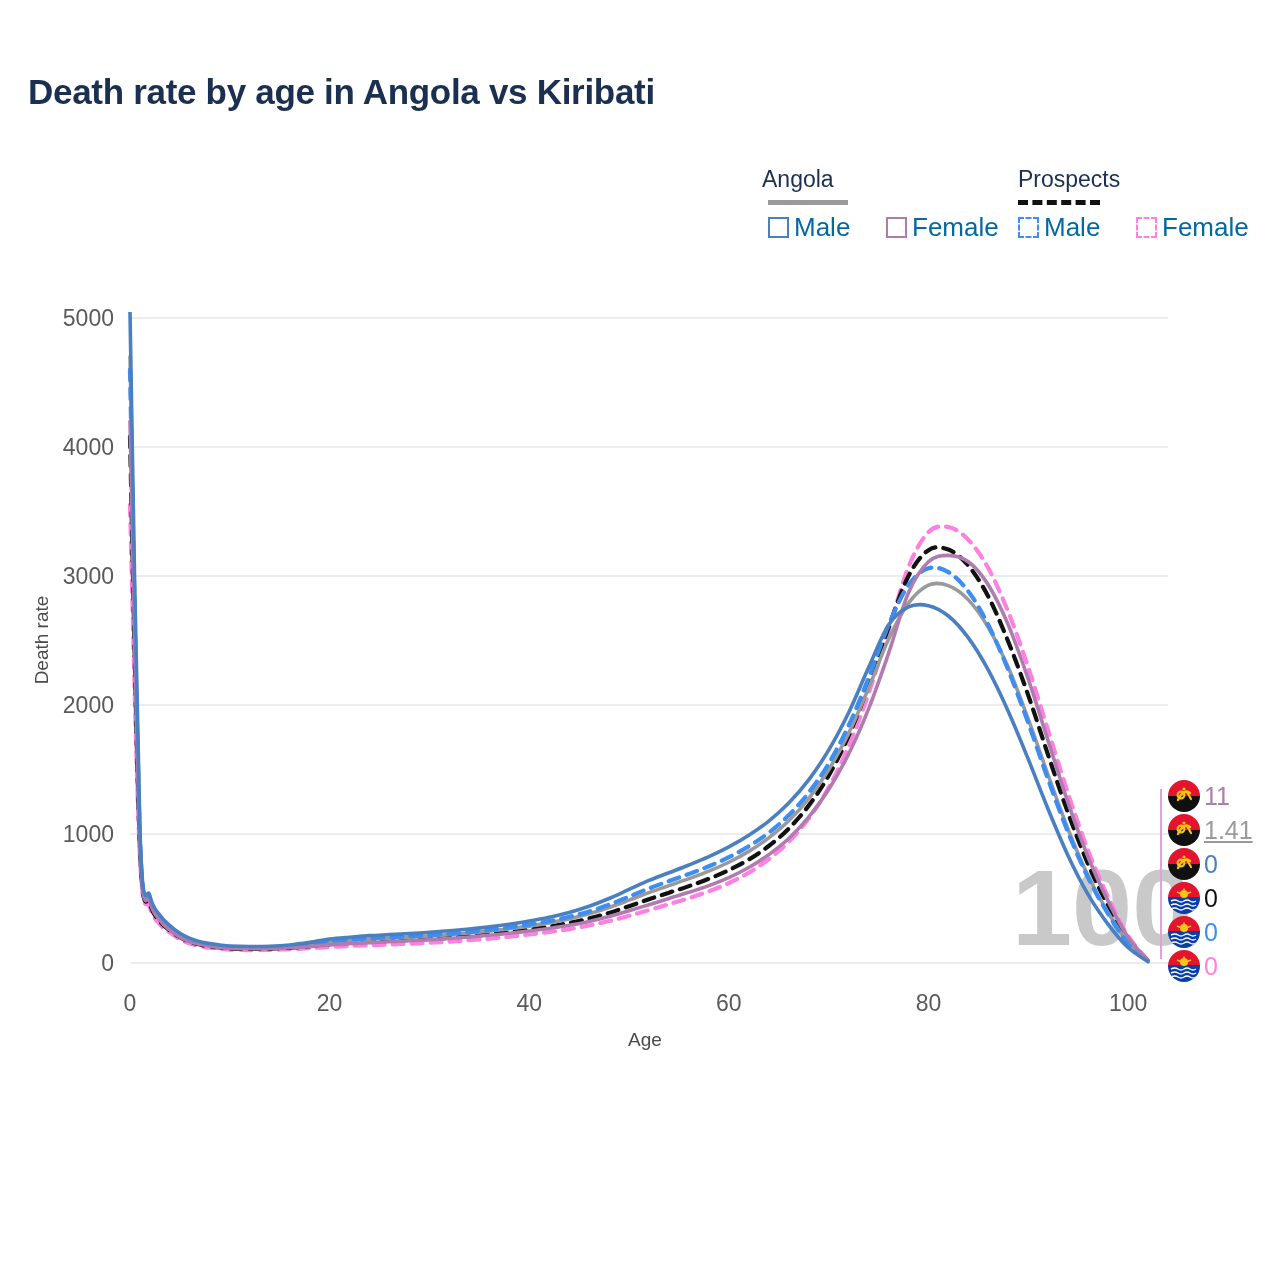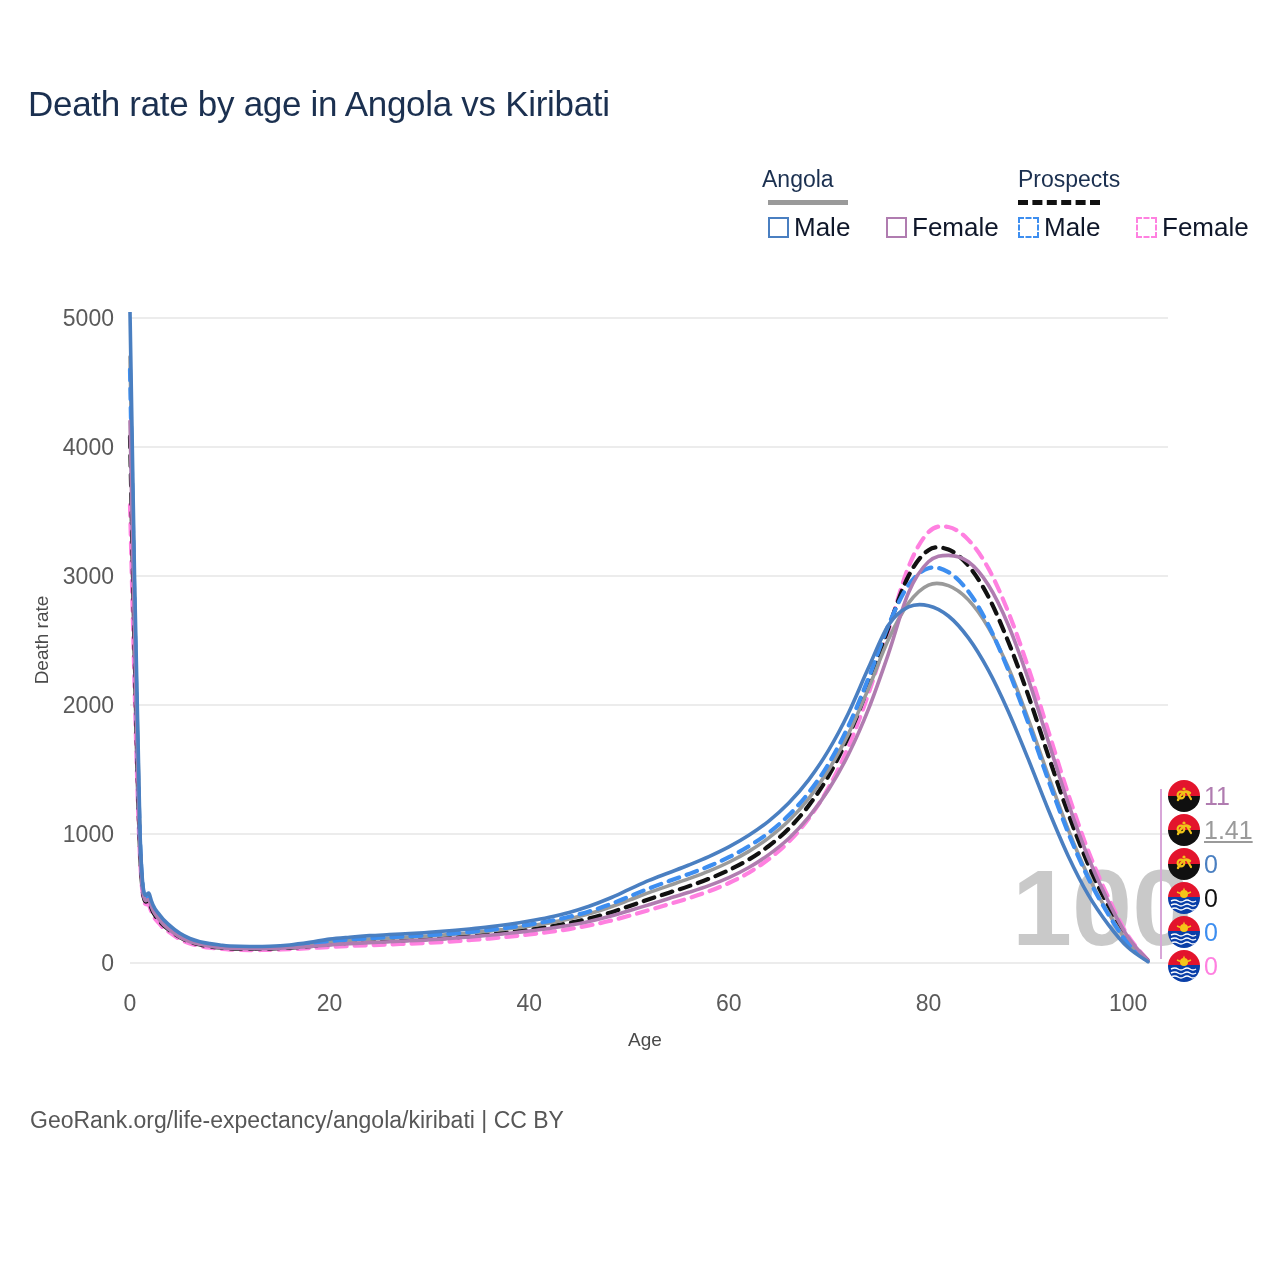--- a/index.html
+++ b/index.html
@@ -10,23 +10,23 @@
     width: 1280px; height: 1280px;
     font-family: "Liberation Sans", sans-serif;
     position: relative;
     overflow: hidden;
     color: #1f2f4d;
   }
 
   
   #chart-title {
     position: absolute;
-    left: 28px; top: 84px;
+    left: 28px; top: 72px;
     font-size: 35px;
-    font-weight: normal;
+    font-weight: bold;
     letter-spacing: -0.3px;
     color: #1b3050;
     white-space: nowrap;
   }
 
   
   #legend {
     position: absolute;
     left: 760px; top: 160px;
     width: 500px; height: 90px;
@@ -54,21 +54,21 @@
   }
   .legend-swatch {
     width: 21px; height: 21px;
     box-sizing: border-box;
     background: transparent;
   }
   .sw-solid { border: 2.5px solid currentColor; }
   .sw-dashed { border: 2.5px dashed currentColor; }
   .legend-label {
     font-size: 26px;
-    color: #0f172a;
+    color: #0369a1;
   }
 
   
   #plot-wrap {
     position: absolute;
     left: 0; top: 0;
     width: 1280px; height: 1280px;
     pointer-events: none;
   }
   #plot-svg { display: block; }
@@ -328,14 +328,13 @@
         <path d="M3 27 q4 -2 7 0 q3 2 6 0 q3 -2 6 0 q3 2 6 0" stroke="#ffffff" stroke-width="1.5" fill="none"></path>
       </svg>
     </span>
     <span class="end-value" style="color:#ff80e0;">0</span>
   </div>
 
   <div class="connector" style="left:0px; top:14px; height:170px; border-color:#d8a6d8;"></div>
 </div>
 
 <div id="footer">
-  <div class="footer-line">GeoRank.org/life-expectancy/angola/kiribati | CC BY</div>
 </div>
 
 </body></html>

